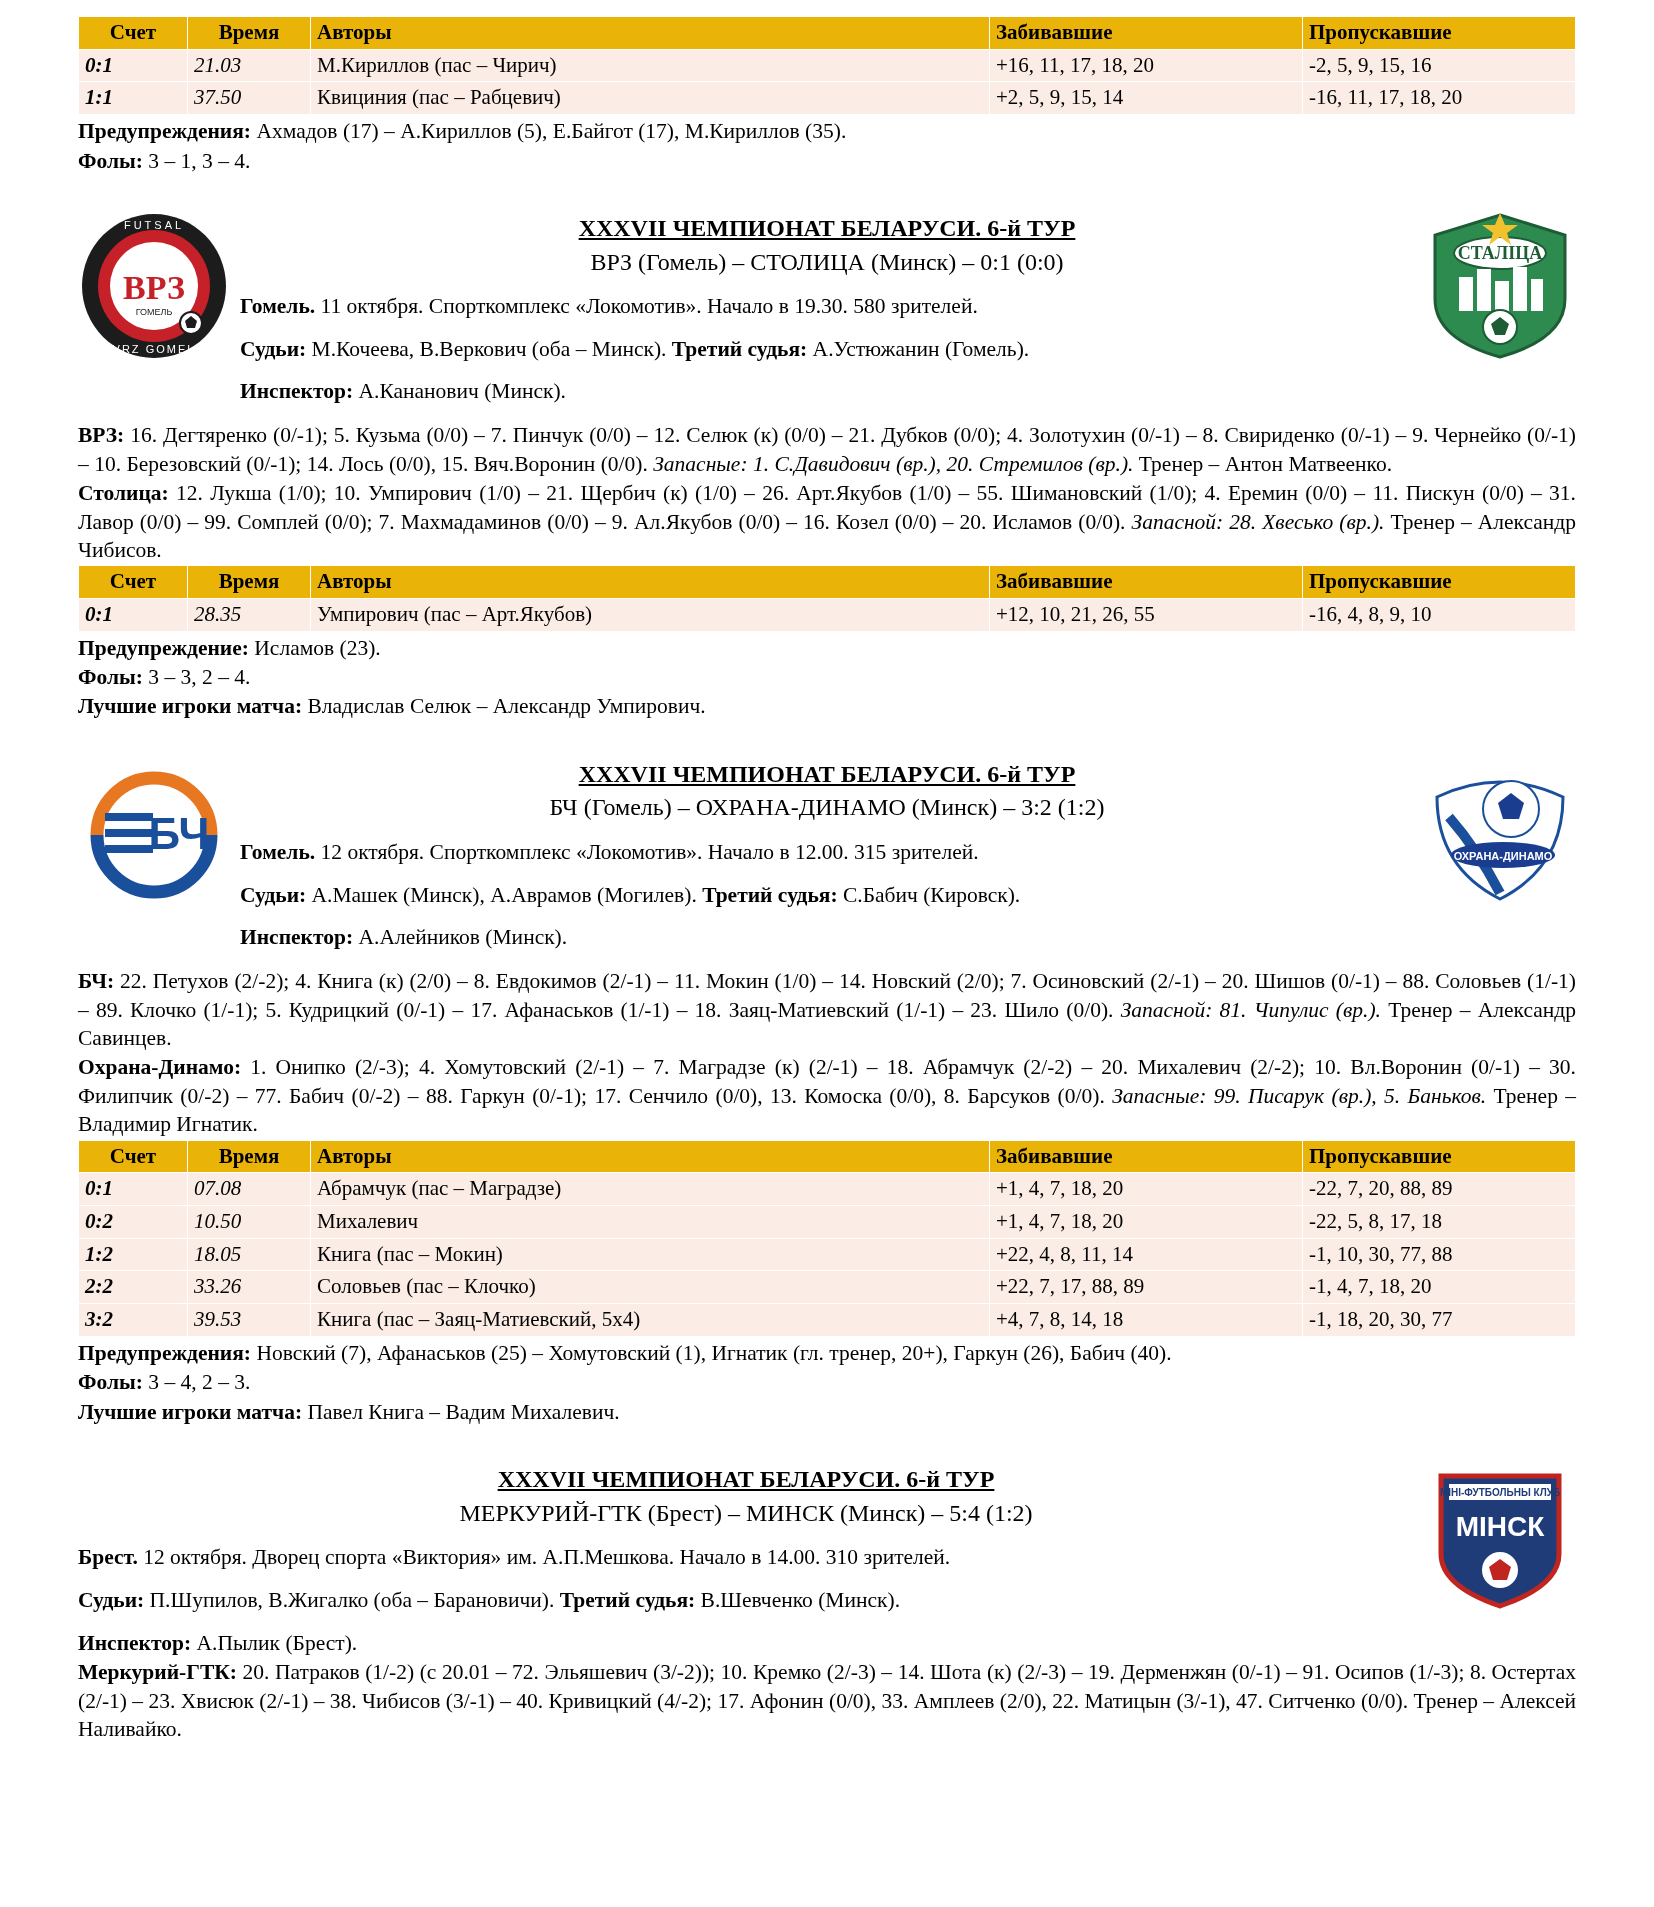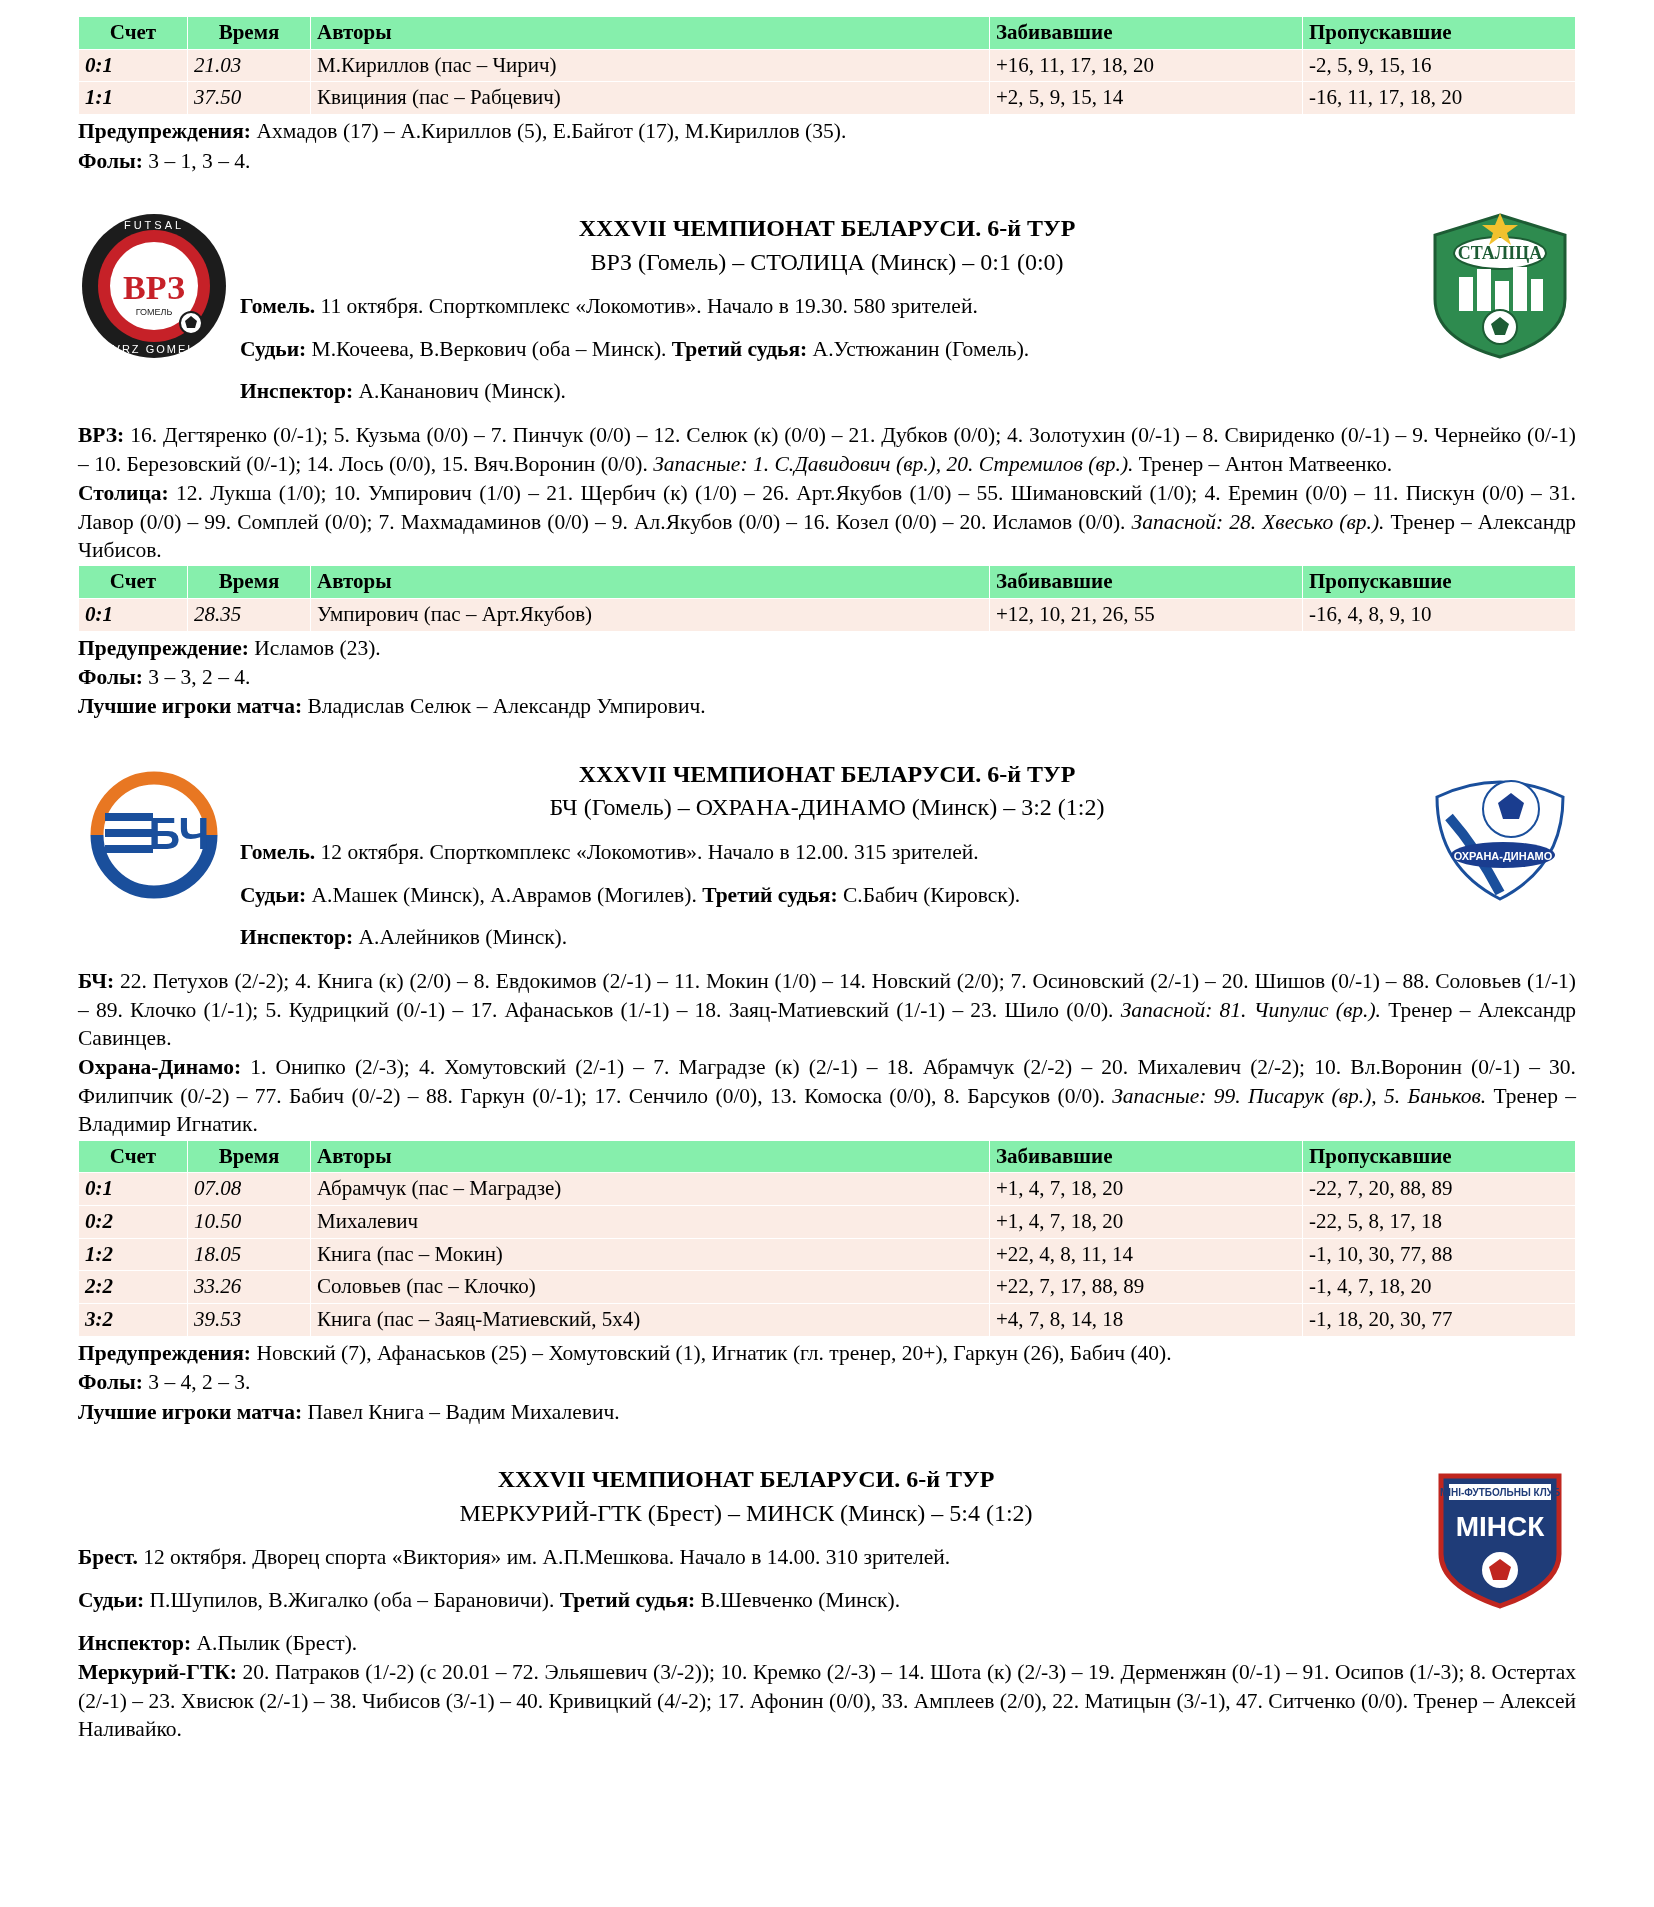--- a/index.html
+++ b/index.html
@@ -25,21 +25,21 @@
     border-collapse: collapse;
     margin: 0 0 2px 0;
     table-layout: fixed;
   }
   table.score th, table.score td {
     border: 1px solid #ffffff;
     padding: 2px 6px;
     font-size: 21px;
   }
   table.score thead th {
-    background: #86efac;
+    background: #eab308;
     font-weight: bold;
     text-align: left;
   }
   table.score tbody td {
     background: #fbece5;
   }
   .col-score { width: 96px; text-align: center !important; }
   .col-time  { width: 110px; text-align: center !important; }
   .col-auth  { width: auto; }
   .col-plus  { width: 300px; }
@@ -78,20 +78,21 @@
   .crest.right { justify-content: center; }
   .head-center {
     flex: 1;
     min-width: 0;
   }
   .title {
     text-align: center;
     font-weight: bold;
     font-size: 24px;
     margin: 8px 0 2px 0;
+    text-decoration: underline;
   }
   .subtitle {
     text-align: center;
     font-weight: normal;
     font-size: 24px;
     margin: 0 0 4px 0;
   }
   .meta {
     text-align: justify;
     margin: 14px 0;

